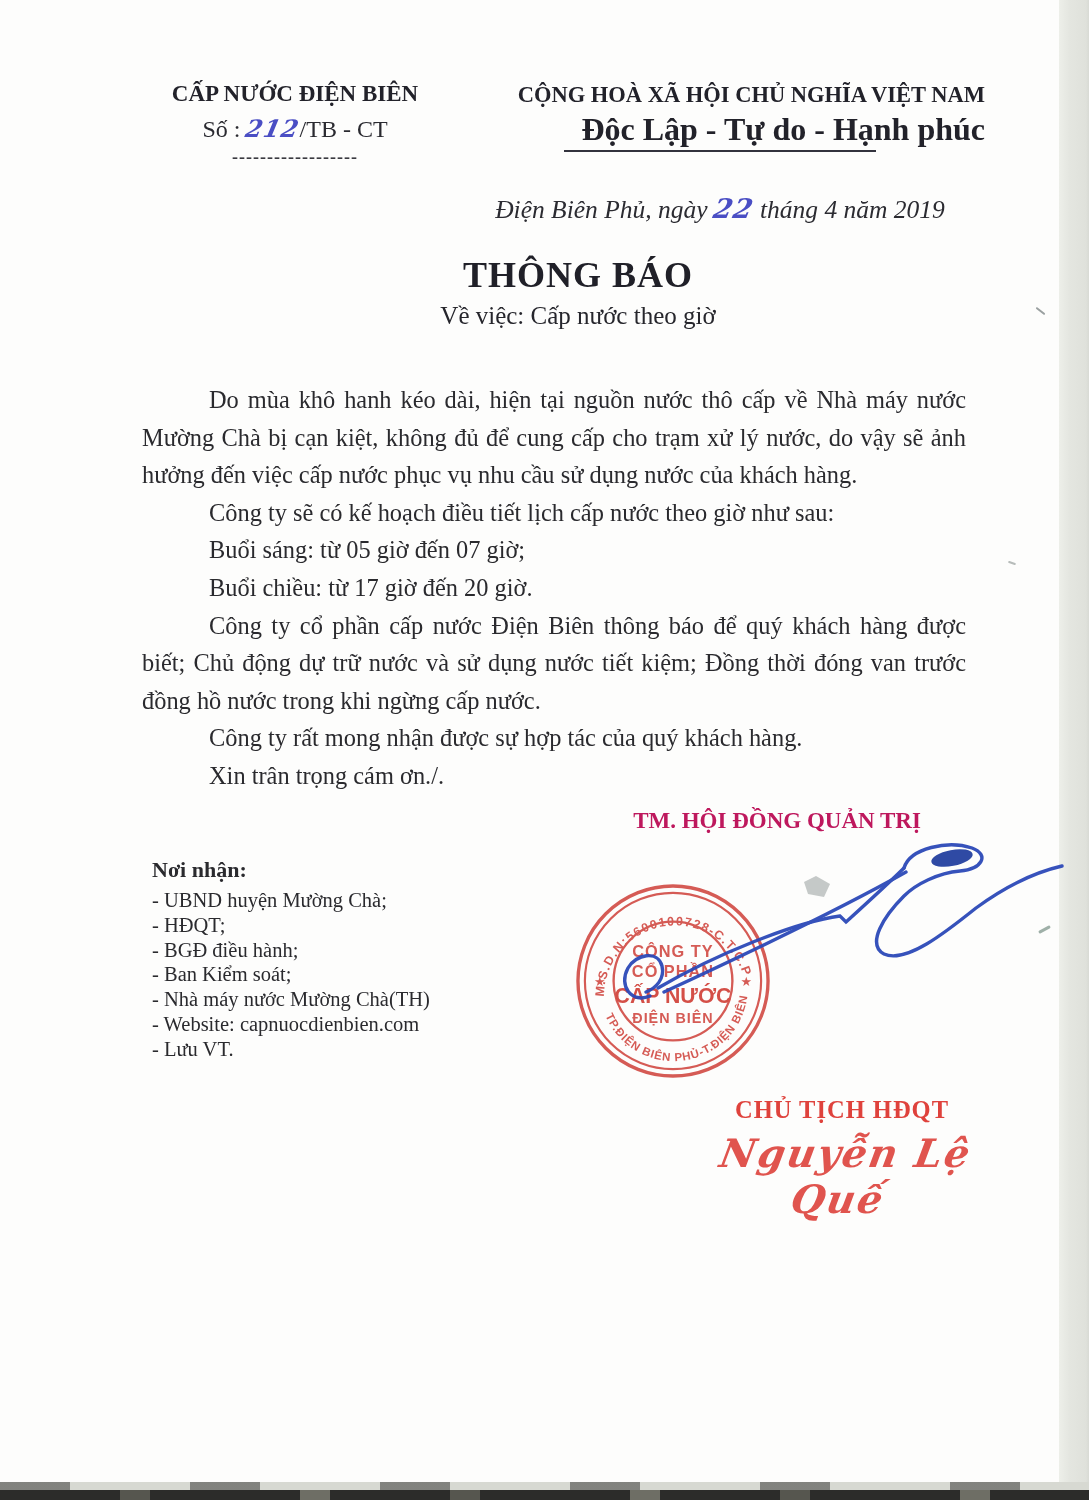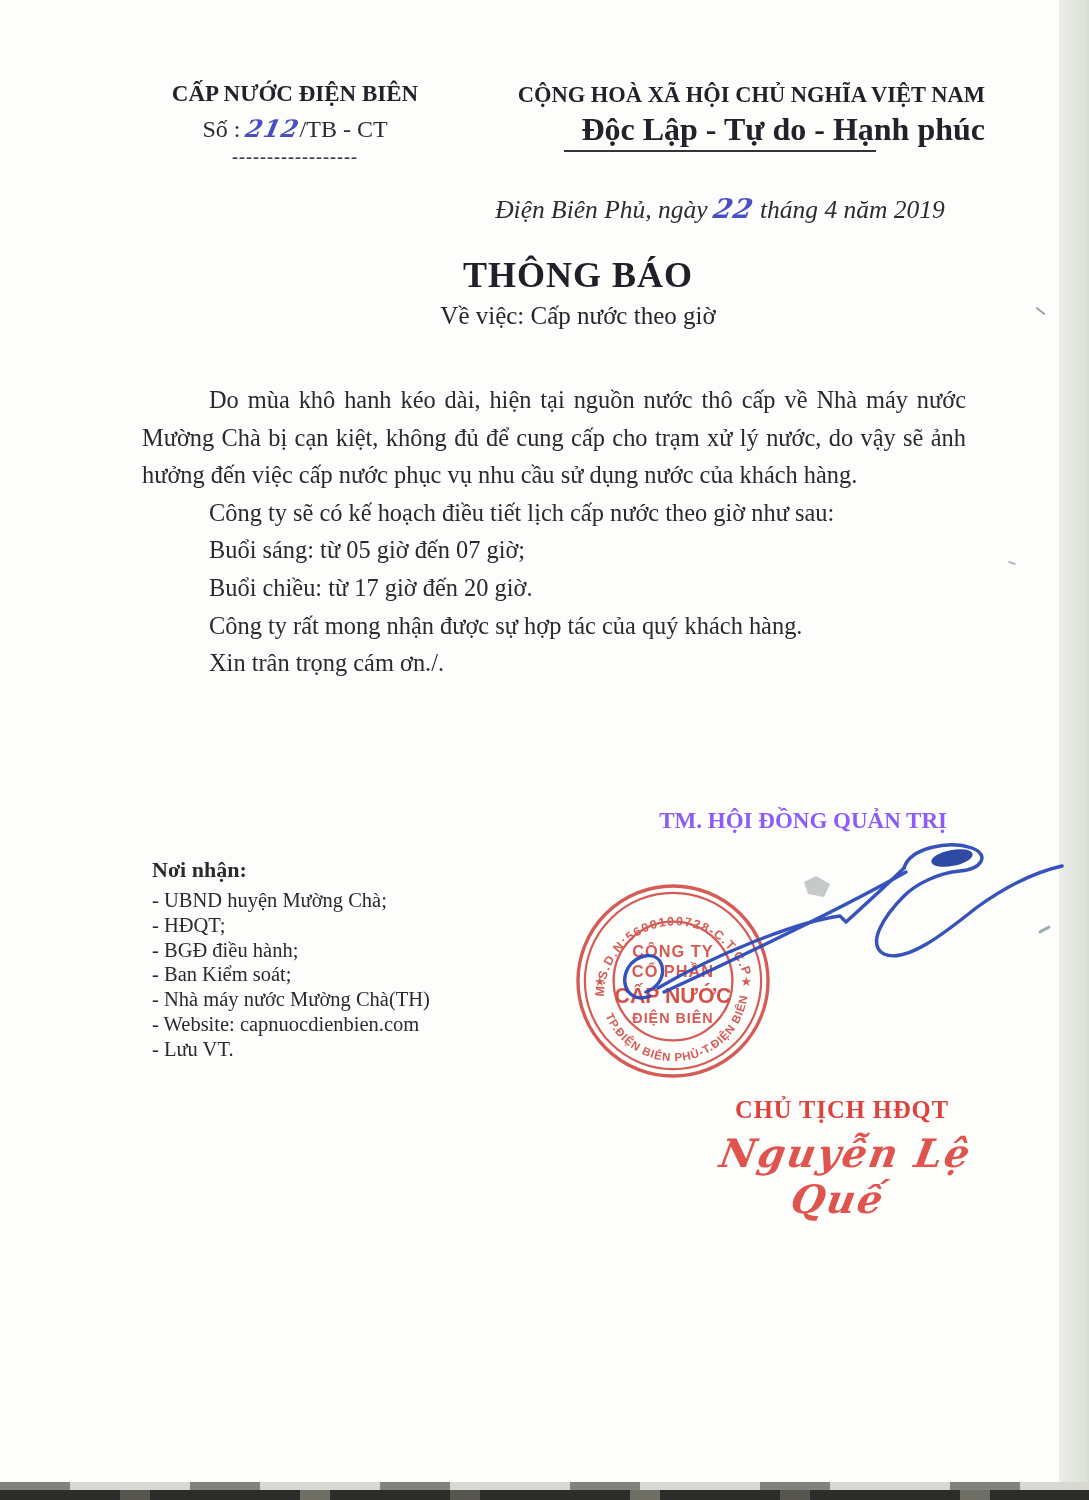--- a/index.html
+++ b/index.html
@@ -33,22 +33,22 @@
   .dateline .hand-ink{font-size:27px;}
   
   .title-block{position:absolute;left:68px;top:254px;width:1020px;text-align:center;}
   .doc-title{font-weight:bold;font-size:36px;letter-spacing:1px;color:#202028;}
   .doc-subtitle{font-size:25px;margin-top:6px;color:#26262c;}
   
   .body-text{position:absolute;left:142px;top:381px;width:824px;
     font-size:24.4px;line-height:37.6px;text-align:justify;color:#2a2a2e;}
   .body-text p{margin:0;text-indent:67px;}
   
-  .tm-line{position:absolute;left:607px;top:808px;width:340px;text-align:right;
-    font-weight:bold;font-size:23px;color:#8b5cf6;}
+  .tm-line{position:absolute;left:607px;top:808px;width:340px;text-align:center;
+    font-weight:bold;font-size:23px;color:#be185d;}
   .recipients{position:absolute;left:152px;top:856px;width:340px;color:#2a2a2e;}
   .recipients .head{font-weight:bold;font-size:22px;line-height:28px;}
   .recipients ul{list-style:none;margin:4px 0 0;padding:0;font-size:20.5px;line-height:24.8px;}
   .stamp-wrap{position:absolute;left:574px;top:882px;width:198px;height:198px;z-index:2;}
   .sig-wrap{position:absolute;left:616px;top:836px;width:452px;height:192px;z-index:3;pointer-events:none;}
   .president{position:absolute;left:692px;top:1096px;width:300px;text-align:center;z-index:4;}
   .pres-title{font-weight:bold;font-size:24.5px;letter-spacing:1px;color:#df423c;
     font-family:"Liberation Serif","DejaVu Serif",serif;}
   .pres-name{margin-top:6px;font-family:"DejaVu Serif",serif;font-style:italic;font-weight:bold;
     font-size:39px;letter-spacing:2px;color:#e0544e;transform:skewX(-10deg);}
@@ -83,20 +83,21 @@
   <div class="title-block">
     <div class="doc-title">THÔNG BÁO</div>
     <div class="doc-subtitle">Về việc: Cấp nước theo giờ</div>
   </div>
 
   <div class="body-text">
     <p>Do mùa khô hanh kéo dài, hiện tại nguồn nước thô cấp về Nhà máy nước Mường Chà bị cạn kiệt, không đủ để cung cấp cho trạm xử lý nước, do vậy sẽ ảnh hưởng đến việc cấp nước phục vụ nhu cầu sử dụng nước của khách hàng.</p>
     <p>Công ty sẽ có kế hoạch điều tiết lịch cấp nước theo giờ như sau:</p>
     <p>Buổi sáng: từ 05 giờ đến 07 giờ;</p>
     <p>Buổi chiều: từ 17 giờ đến 20 giờ.</p>
+    <p>Công ty cổ phần cấp nước Điện Biên thông báo để quý khách hàng được biết; Chủ động dự trữ nước và sử dụng nước tiết kiệm; Đồng thời đóng van trước đồng hồ nước trong khi ngừng cấp nước.</p>
     <p>Công ty rất mong nhận được sự hợp tác của quý khách hàng.</p>
     <p>Xin trân trọng cám ơn./.</p>
   </div>
 
   <div class="tm-line">TM. HỘI ĐỒNG QUẢN TRỊ</div>
 
   <div class="recipients">
     <div class="head">Nơi nhận:</div>
     <ul>
       <li>- UBND huyện Mường Chà;</li>

